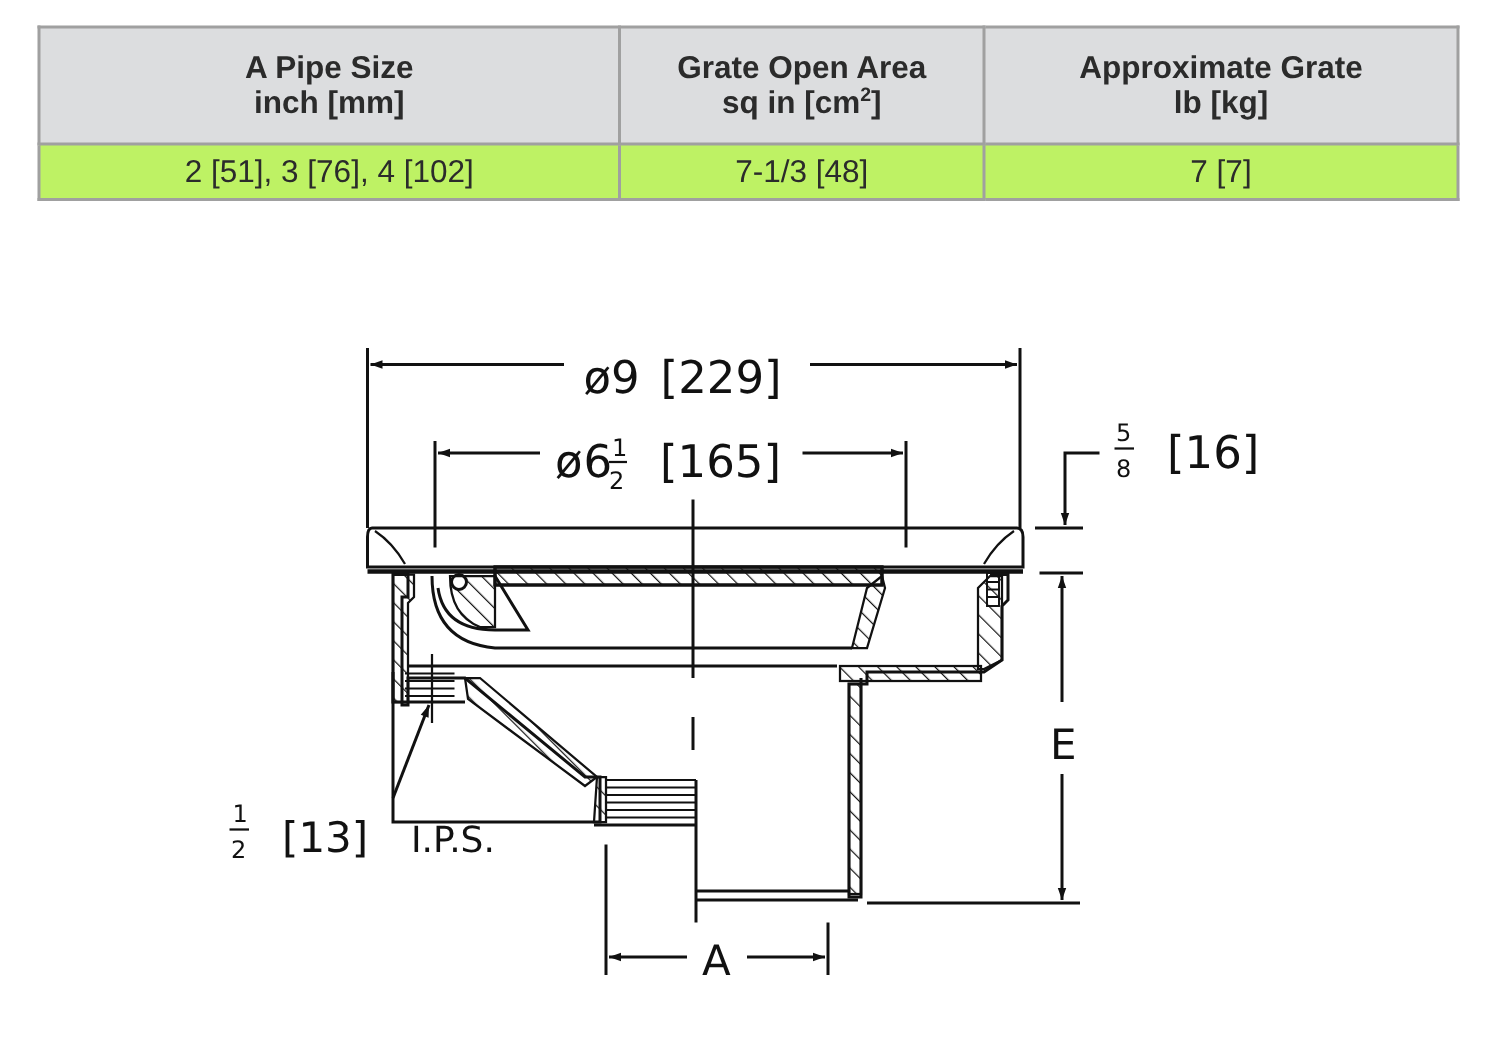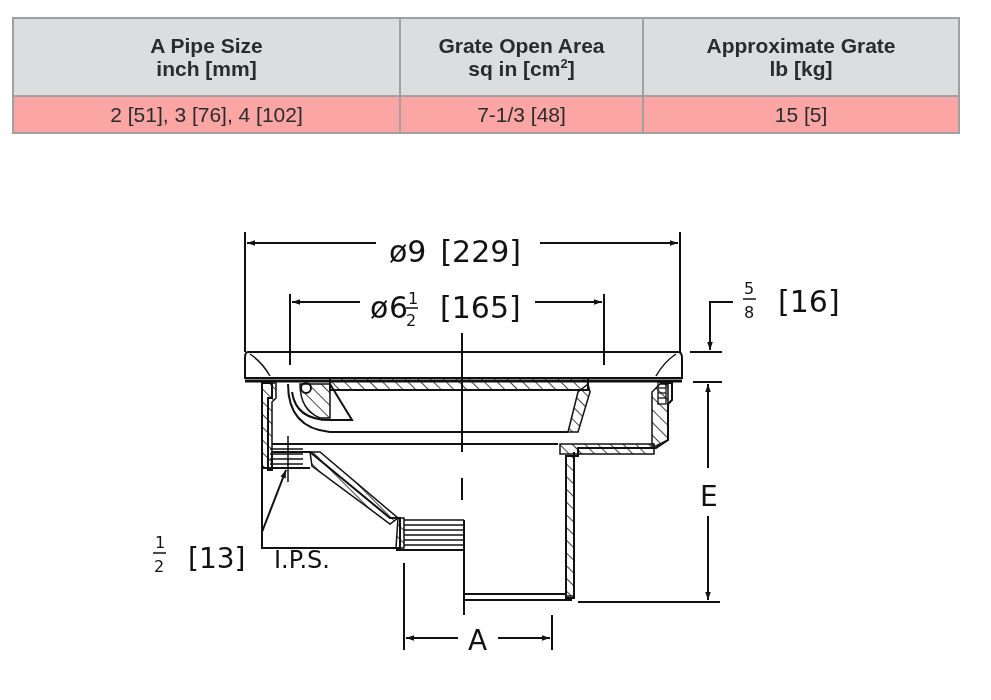--- a/index.html
+++ b/index.html
@@ -1,20 +1,20 @@
 <!DOCTYPE html>
 <html><head>
 <meta charset="utf-8">
 <style>
   html, body { margin:0; padding:0; background:#ffffff; }
   body { width:991px; height:700px; position:relative; overflow:hidden; font-family:"Liberation Sans", sans-serif; }
-  .spec-table { position:absolute; left:12px; top:17px; width:946px; border-collapse:collapse; table-layout:fixed; }
+  .spec-table { position:absolute; left:25px; top:17px; width:946px; border-collapse:collapse; table-layout:fixed; }
   .spec-table th, .spec-table td { border:2px solid #a0a0a0; text-align:center; color:#2b2b2b; }
   .spec-table th { background:#dcdddf; font-weight:bold; font-size:21px; line-height:23px; height:76px; padding:0; }
-  .spec-table td { background:#fca5a5; font-size:21px; height:35px; padding:0; }
+  .spec-table td { background:#bef264; font-size:21px; height:35px; padding:0; }
   .spec-table col.c1 { width:387px; } .spec-table col.c2 { width:243px; } .spec-table col.c3 { width:316px; }
   .hline { display:block; }
   sup { font-size:13px; line-height:0; }
   #drawing { position:absolute; left:0; top:0; }
   .dimtxt { font-family:"DejaVu Sans", sans-serif; font-weight:normal; fill:#111; }
 </style>
 </head>
 <body>
 
 <table class="spec-table">
@@ -36,21 +36,21 @@
       <th>
         <span class="hline">Approximate Grate</span>
         <span class="hline">lb [kg]</span>
       </th>
     </tr>
   </thead>
   <tbody>
     <tr>
       <td>2 [51], 3 [76], 4 [102]</td>
       <td>7-1/3 [48]</td>
-      <td>15 [5]</td>
+      <td>7 [7]</td>
     </tr>
   </tbody>
 </table>
 
 <svg id="drawing" width="991" height="700" viewBox="0 0 991 700">
   <defs>
     <pattern id="hatch" width="9" height="9" patternUnits="userSpaceOnUse" patternTransform="rotate(-45)">
       <line x1="0" y1="0" x2="0" y2="9" stroke="#111" stroke-width="1.6"></line>
     </pattern>
     <marker id="arr" viewBox="0 0 10 10" refX="10" refY="5" markerWidth="14" markerHeight="8" orient="auto-start-reverse" markerUnits="userSpaceOnUse">

